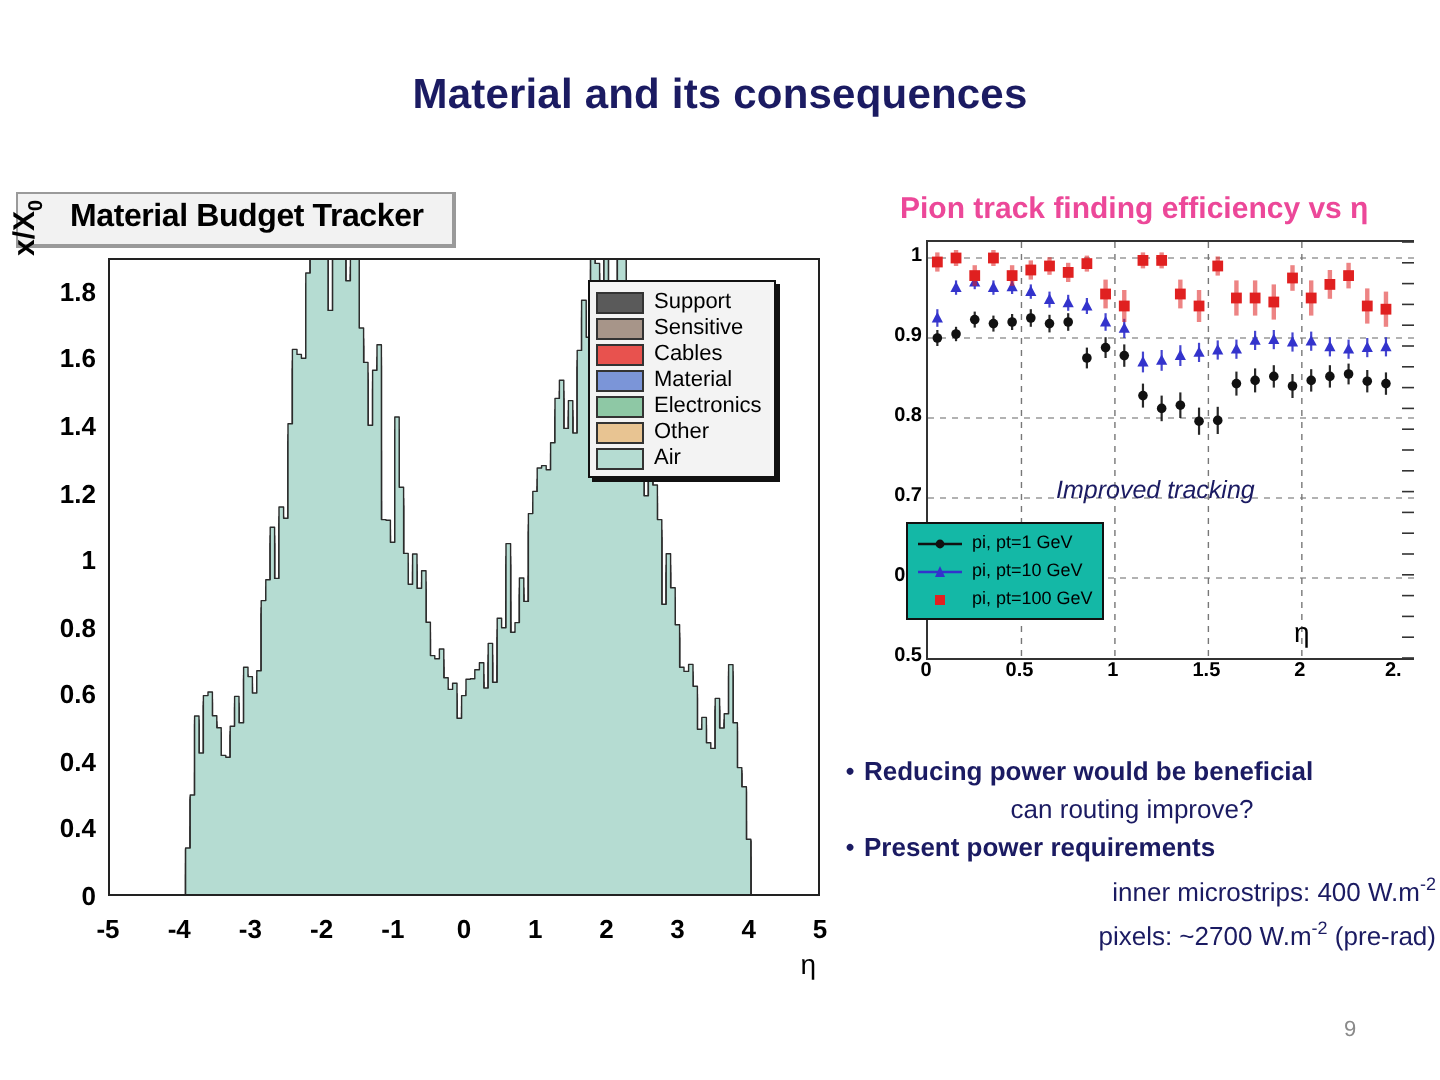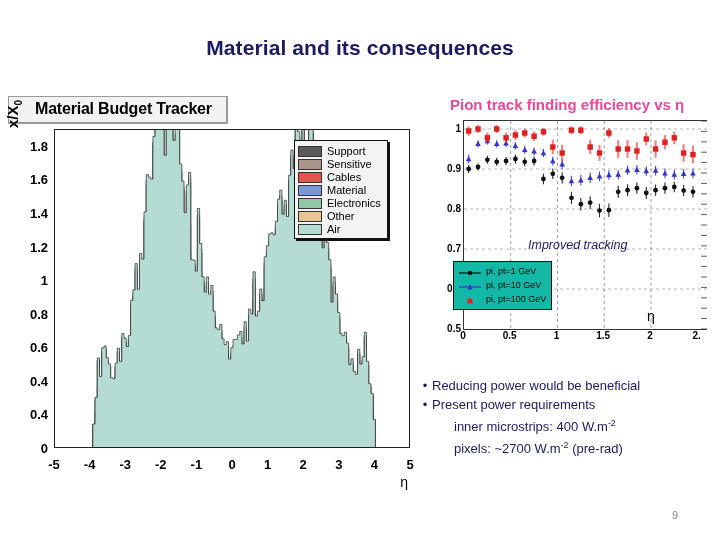--- a/index.html
+++ b/index.html
@@ -241,24 +241,25 @@
     display: flex;
     align-items: flex-start;
   }
   #bullets .dot {
     width: 14px;
     flex: 0 0 14px;
     text-align: center;
     font-size: 13px;
     line-height: 19px;
   }
-  #bullets .b-txt { flex: 1; }
+  #bullets .b-txt { flex: 1; font-weight: bold; }
   #bullets .sub-line {
     margin-left: 36px;
     white-space: nowrap;
+    text-align: right;
   }
   #bullets .center-line {
     margin-left: 14px;
     text-align: center;
     width: 268px;
   }
   sup { font-size: 9px; }
 
   #page-number {
     position: absolute;
@@ -583,20 +584,21 @@
 
 <div id="annotation">
   <div>Improved tracking</div>
 </div>
 
 <div id="bullets">
   <div class="b-row">
     <span class="dot">•</span>
     <span class="b-txt">Reducing power would be beneficial</span>
   </div>
+  <div class="center-line">can routing improve?</div>
 
   <div class="b-row">
     <span class="dot">•</span>
     <span class="b-txt">Present power requirements</span>
   </div>
   <div class="sub-line"><span>inner microstrips: 400 W.m</span><sup>-2</sup></div>
   <div class="sub-line"><span>pixels: ~2700 W.m</span><sup>-2</sup><span> (pre-rad)</span></div>
 </div>
 
 <div id="page-number">9</div>

